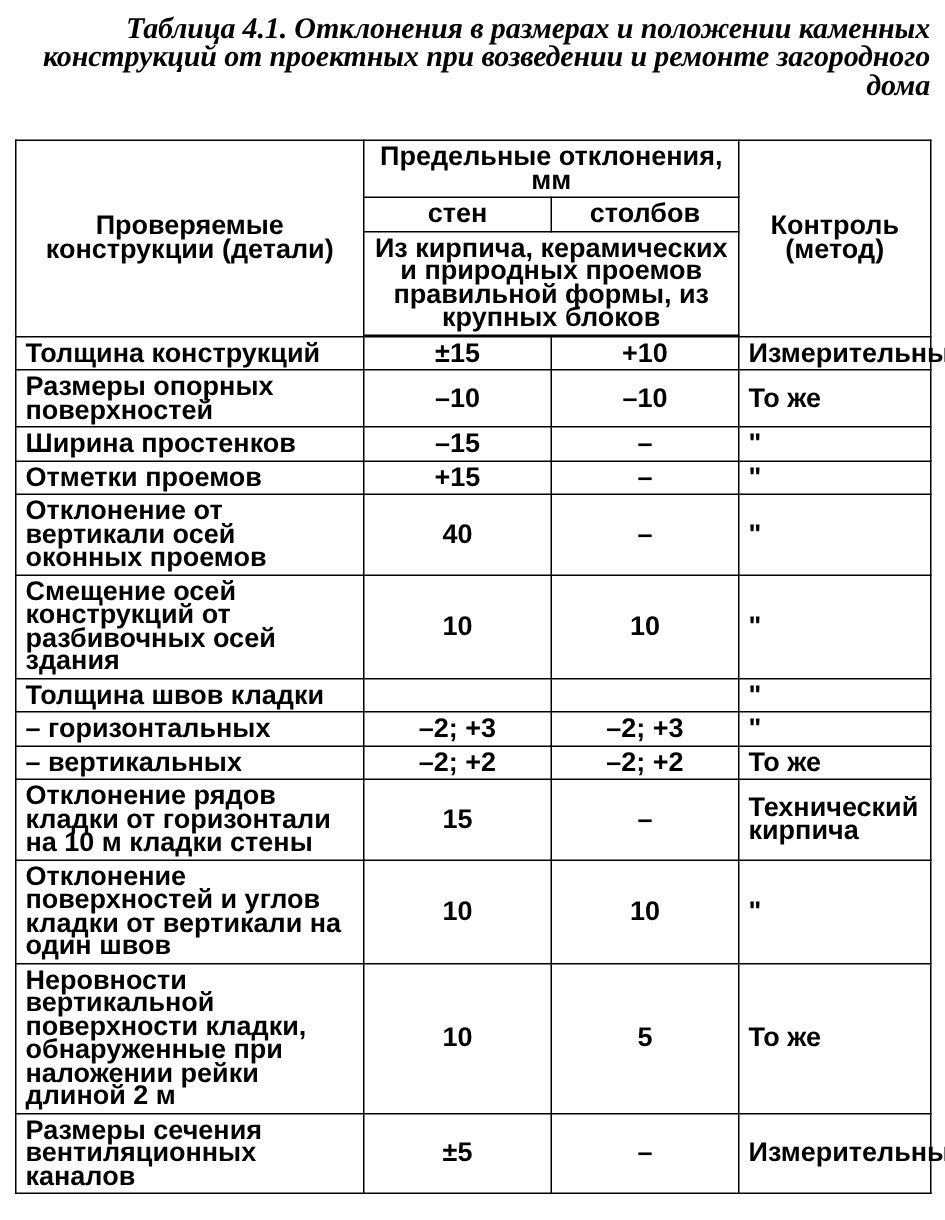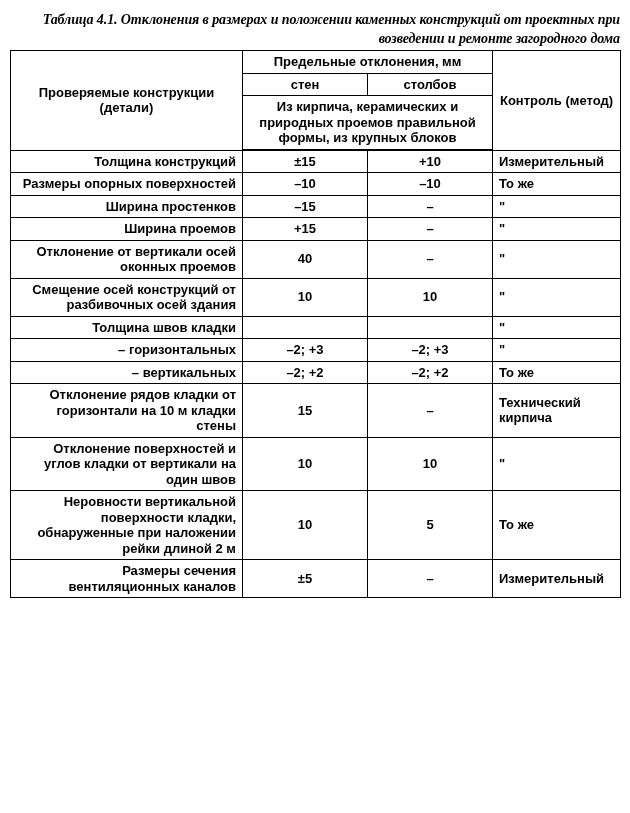--- a/index.html
+++ b/index.html
@@ -18,48 +18,48 @@
   .page {
     width: 630px;
     height: 813px;
     box-sizing: border-box;
     padding: 8px 10px 0 10px;
   }
   .caption {
     font-family: "Liberation Serif", serif;
     font-style: italic;
     font-weight: bold;
-    font-size: 14px;
+    font-size: 20px;
     line-height: 19px;
     text-align: right;
-    margin: 2px 0 2px 0;
+    margin: 2px 0 26px 0;
     letter-spacing: -0.1px;
   }
   table.tbl {
     border-collapse: collapse;
     width: 610px;
     table-layout: fixed;
     font-family: "Liberation Sans", sans-serif;
   }
   table.tbl td, table.tbl th {
     border: 1px solid #000000;
     vertical-align: middle;
     padding: 3px 6px;
-    font-size: 13px;
+    font-size: 18px;
     line-height: 15.5px;
     font-weight: bold;
   }
   .hdr {
     text-align: center;
   }
   .hdr-left {
     text-align: center;
   }
   td.body-label {
-    text-align: right;
+    text-align: left;
     font-weight: bold;
     font-size: 12.6px;
     line-height: 16.5px;
     padding: 5px 7px 5px 7px;
   }
   td.body-val {
     text-align: center;
     font-weight: bold;
     font-size: 12.6px;
   }
@@ -119,21 +119,21 @@
         <td class="body-val">–10</td>
         <td class="body-ctrl">То же</td>
       </tr>
       <tr>
         <td class="body-label">Ширина простенков</td>
         <td class="body-val">–15</td>
         <td class="body-val">–</td>
         <td class="body-ctrl">"</td>
       </tr>
       <tr>
-        <td class="body-label">Ширина проемов</td>
+        <td class="body-label">Отметки проемов</td>
         <td class="body-val">+15</td>
         <td class="body-val">–</td>
         <td class="body-ctrl">"</td>
       </tr>
       <tr>
         <td class="body-label">Отклонение от вертикали осей оконных проемов</td>
         <td class="body-val">40</td>
         <td class="body-val">–</td>
         <td class="body-ctrl">"</td>
       </tr>

